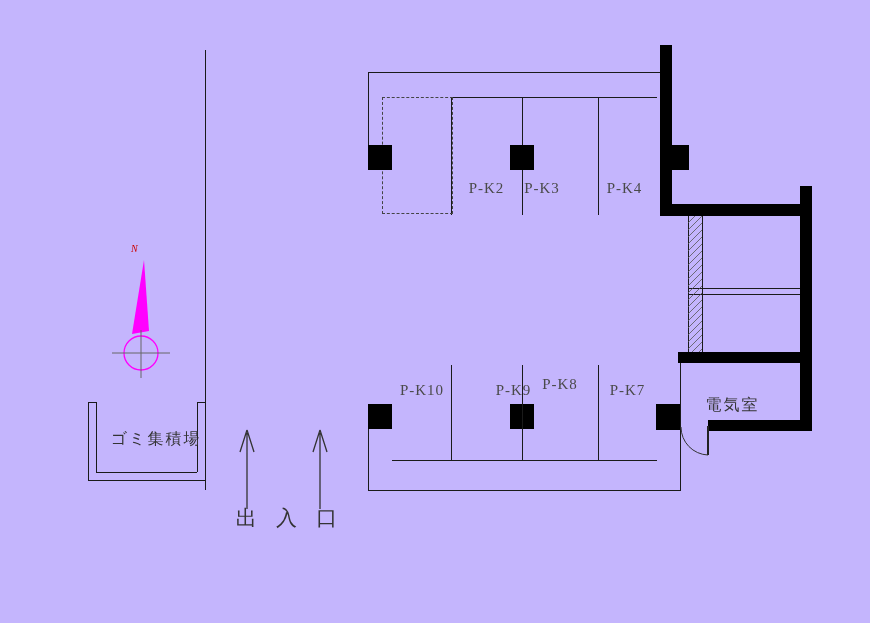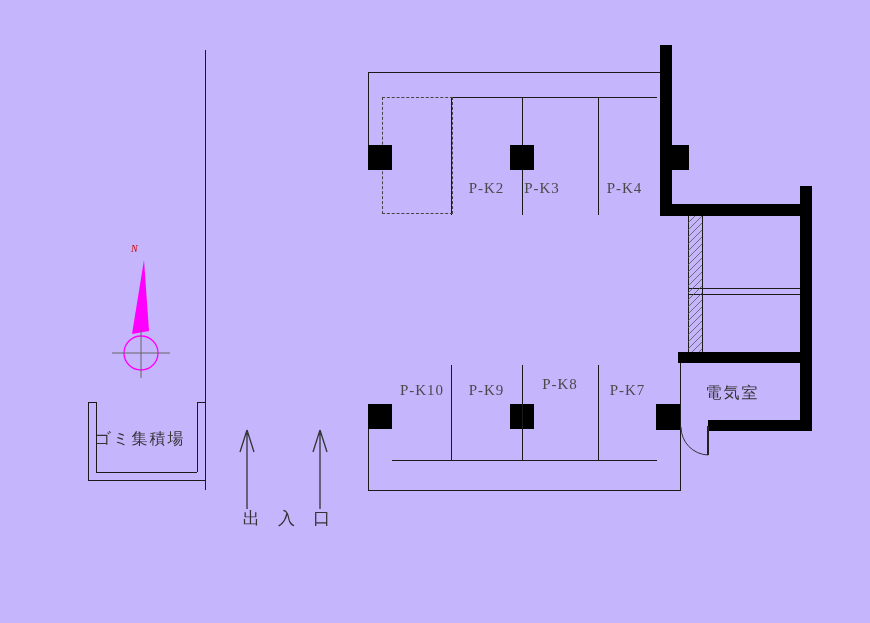--- a/index.html
+++ b/index.html
@@ -5,21 +5,21 @@
   html,body{margin:0;padding:0;background:#fff;}
   .canvas{position:relative;width:870px;height:623px;background:#c4b5fd;overflow:hidden;
           font-family:Liberation Serif, serif;}
   .ln{position:absolute;background:#1a1a1a;}
   .wall{position:absolute;background:#000000;}
   .col{position:absolute;background:#000000;}
   .dashed{position:absolute;border:1px dashed #444;background:transparent;}
   .lbl{position:absolute;color:#4a4a4a;font-size:15px;line-height:17px;text-align:center;
        white-space:nowrap;letter-spacing:1px;}
   .lbl-jp{font-size:16px;letter-spacing:2px;color:#333;}
-  .lbl-entrance{font-size:17px;letter-spacing:7px;color:#333;}
+  .lbl-entrance{font-size:21px;letter-spacing:7px;color:#333;}
   .lbl-n{position:absolute;color:#cc0000;font-size:10px;font-style:italic;}
   svg{position:absolute;left:0;top:0;}
 </style>
 </head>
 <body>
 
 <div class="canvas">
 
   <div class="ln" style="left:205px;top:50px;width:1px;height:440px"></div>
 
@@ -86,22 +86,22 @@
       <path d="M247 509L247 433 M247 430L240 452 M247 430L254 452" stroke="#333" stroke-width="1.3" fill="none"></path>
       <path d="M320 509L320 433 M320 430L313 452 M320 430L327 452" stroke="#333" stroke-width="1.3" fill="none"></path>
     </g>
   </svg>
 
   <div class="lbl" style="left:451px;top:180px;width:71px">P-K2</div>
   <div class="lbl" style="left:504px;top:180px;width:76px">P-K3</div>
   <div class="lbl" style="left:595px;top:180px;width:59px">P-K4</div>
 
   <div class="lbl" style="left:392px;top:382px;width:60px">P-K10</div>
-  <div class="lbl" style="left:451px;top:382px;width:71px">P-K9</div>
+  <div class="lbl" style="left:478px;top:382px;width:71px">P-K9</div>
   <div class="lbl" style="left:522px;top:376px;width:76px">P-K8</div>
   <div class="lbl" style="left:598px;top:382px;width:59px">P-K7</div>
 
-  <div class="lbl lbl-jp" style="left:682px;top:384px;width:101px">電気室</div>
-  <div class="lbl lbl-jp" style="left:84px;top:430px;width:112px">ゴミ集積場</div>
+  <div class="lbl lbl-jp" style="left:682px;top:396px;width:101px">電気室</div>
+  <div class="lbl lbl-jp" style="left:100px;top:430px;width:112px">ゴミ集積場</div>
   <div class="lbl lbl-entrance" style="left:225px;top:510px;width:130px">出 入 口</div>
   <div class="lbl-n" style="left:131px;top:243px">N</div>
 
 </div>
 
 </body></html>

